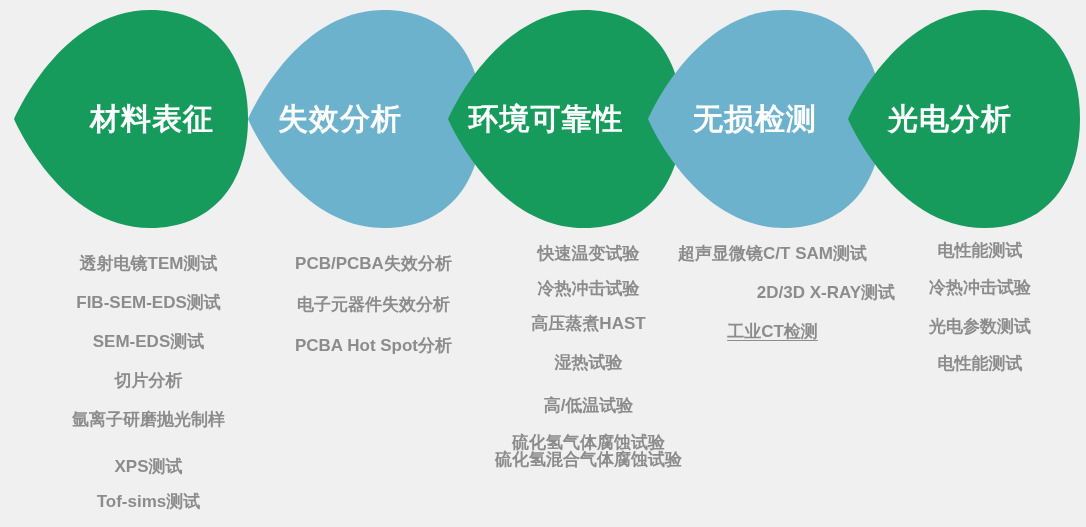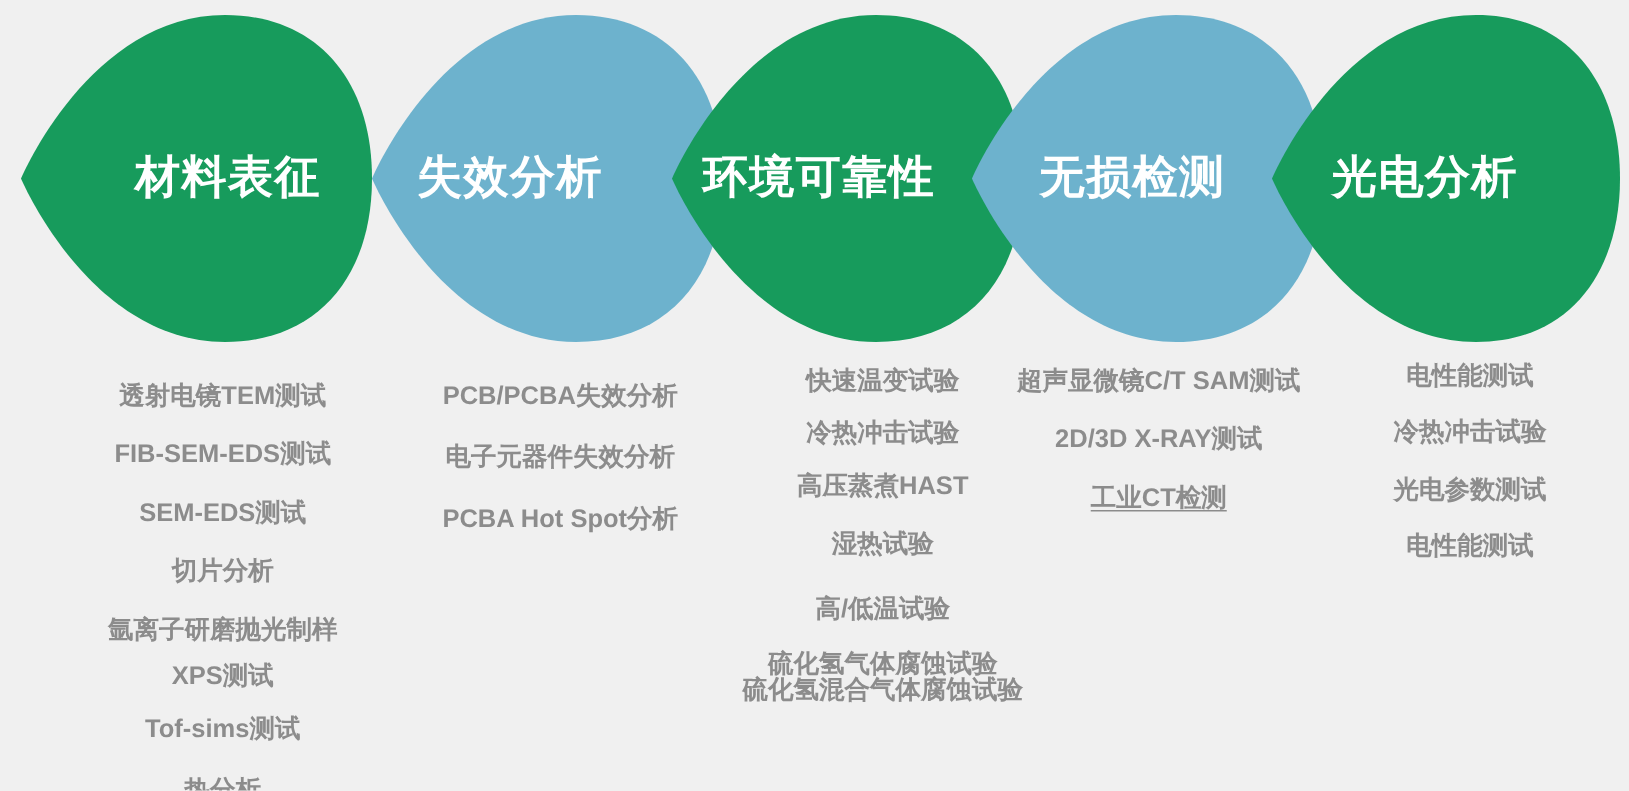--- a/index.html
+++ b/index.html
@@ -127,41 +127,41 @@
     </div>
   </div>
 
   <div class="columns">
     <div class="column" style="left:36px; width:225px; padding-top:25px;">
         <div class="list-item" style="margin-top: 0px;">透射电镜TEM测试</div>
         <div class="list-item" style="margin-top: 22px;">FIB-SEM-EDS测试</div>
         <div class="list-item" style="margin-top: 22px;">SEM-EDS测试</div>
         <div class="list-item" style="margin-top: 22px;">切片分析</div>
         <div class="list-item" style="margin-top: 22px;">氩离子研磨抛光制样</div>
-        <div class="list-item" style="margin-top: 14px;">XPS测试</div>
+        <div class="list-item" style="margin-top: 30px;">XPS测试</div>
         <div class="list-item" style="margin-top: 18px;">Tof-sims测试</div>
         <div class="list-item" style="margin-top: 24px;">热分析</div>
       </div>
     <div class="column" style="left:266px; width:215px; padding-top:25px;">
         <div class="list-item" style="margin-top: 0px;">PCB/PCBA失效分析</div>
         <div class="list-item" style="margin-top: 24px;">电子元器件失效分析</div>
         <div class="list-item" style="margin-top: 24px;">PCBA Hot Spot分析</div>
       </div>
     <div class="column" style="left:466px; width:245px; padding-top:15px;">
         <div class="list-item" style="margin-top: 0px;">快速温变试验</div>
         <div class="list-item" style="margin-top: 18px;">冷热冲击试验</div>
         <div class="list-item" style="margin-top: 18px;">高压蒸煮HAST</div>
         <div class="list-item" style="margin-top: 22px;">湿热试验</div>
         <div class="list-item" style="margin-top: 26px;">高/低温试验</div>
         <div class="list-item" style="margin-top: 20px;">硫化氢气体腐蚀试验</div>
         <div class="list-item" style="">硫化氢混合气体腐蚀试验</div>
       </div>
     <div class="column" style="left:650px; width:245px; padding-top:15px;">
         <div class="list-item" style="margin-top: 0px;">超声显微镜C/T SAM测试</div>
-        <div class="list-item" style="margin-top: 22px;">2D/3D X-RAY测试</div>
+        <div class="list-item" style="margin-top: 22px; text-align: right;">2D/3D X-RAY测试</div>
         <div class="list-item underline" style="margin-top: 22px;">工业CT检测</div>
       </div>
     <div class="column" style="left:885px; width:190px; padding-top:12px;">
         <div class="list-item" style="margin-top: 0px;">电性能测试</div>
         <div class="list-item" style="margin-top: 20px;">冷热冲击试验</div>
         <div class="list-item" style="margin-top: 22px;">光电参数测试</div>
         <div class="list-item" style="margin-top: 20px;">电性能测试</div>
       </div>
   </div>
 

